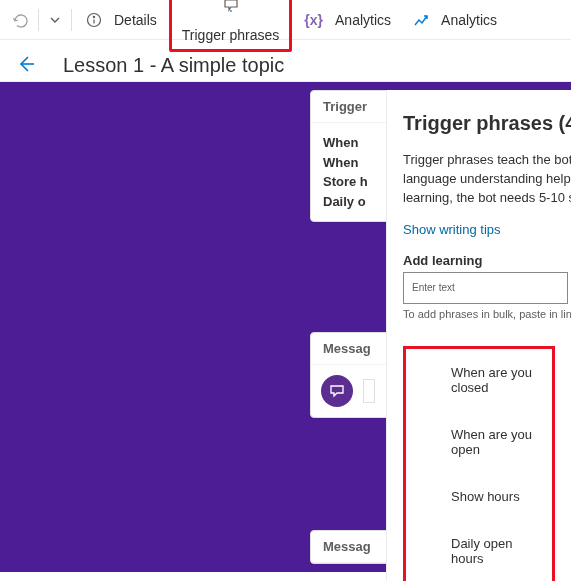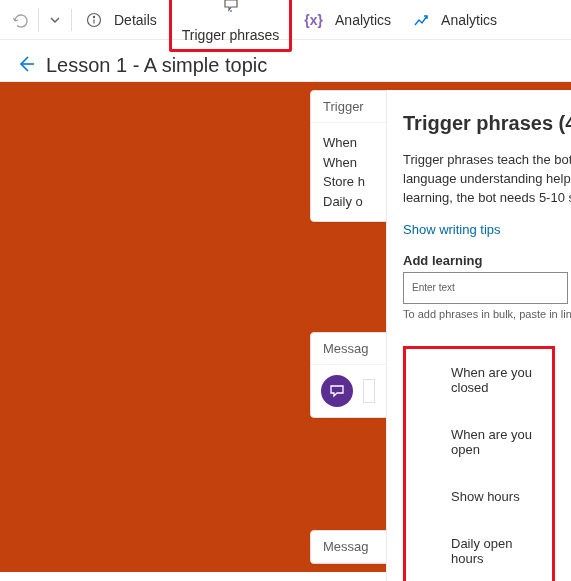--- a/index.html
+++ b/index.html
@@ -40,35 +40,36 @@
   }
   .tb-btn svg { display:block; }
   .highlight-red {
     border: 3px solid #e81123;
     border-radius: 2px;
     flex-direction: column;
   }
   .header-row {
     display: flex;
     align-items: center;
-    gap: 10px;
+    gap: 27px;
     padding: 14px 16px 4px 16px;
   }
   .back-arrow { color:#0078d4; cursor:pointer; }
   .page-title {
     font-size: 20px;
     font-weight: 400;
     color:#323130;
   }
   .canvas {
     position: relative;
-    background: #c2410c;
+    background: #4c1d95;
     width: 100%;
     height: calc(100% - 40px - 50px);
     border-top: 1px solid #edebe9;
+    font-weight: bold;
   }
   .node {
     position: absolute;
     background: #fff;
     border: 1px solid #e1dfdd;
     border-radius: 4px;
     box-shadow: 0 1px 2px rgba(0,0,0,0.06);
     width: 220px;
   }
   .node-header {

